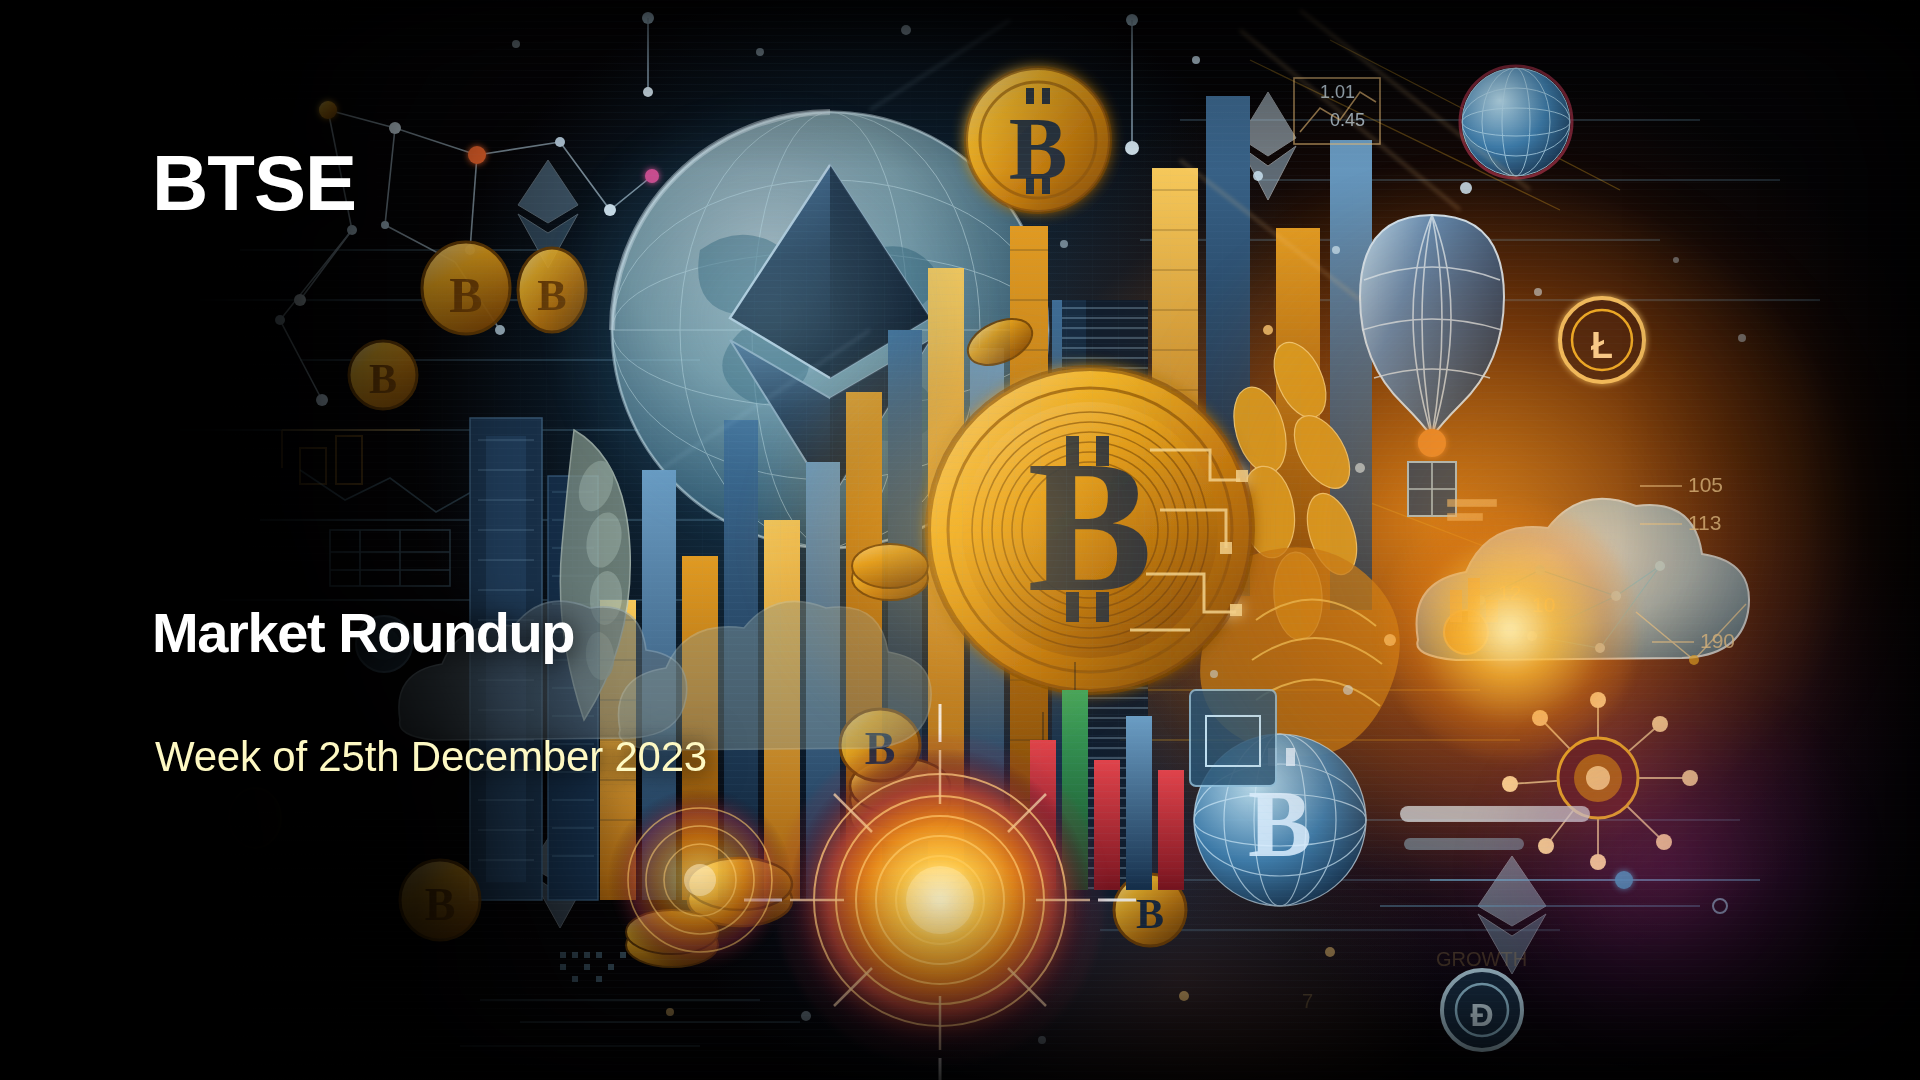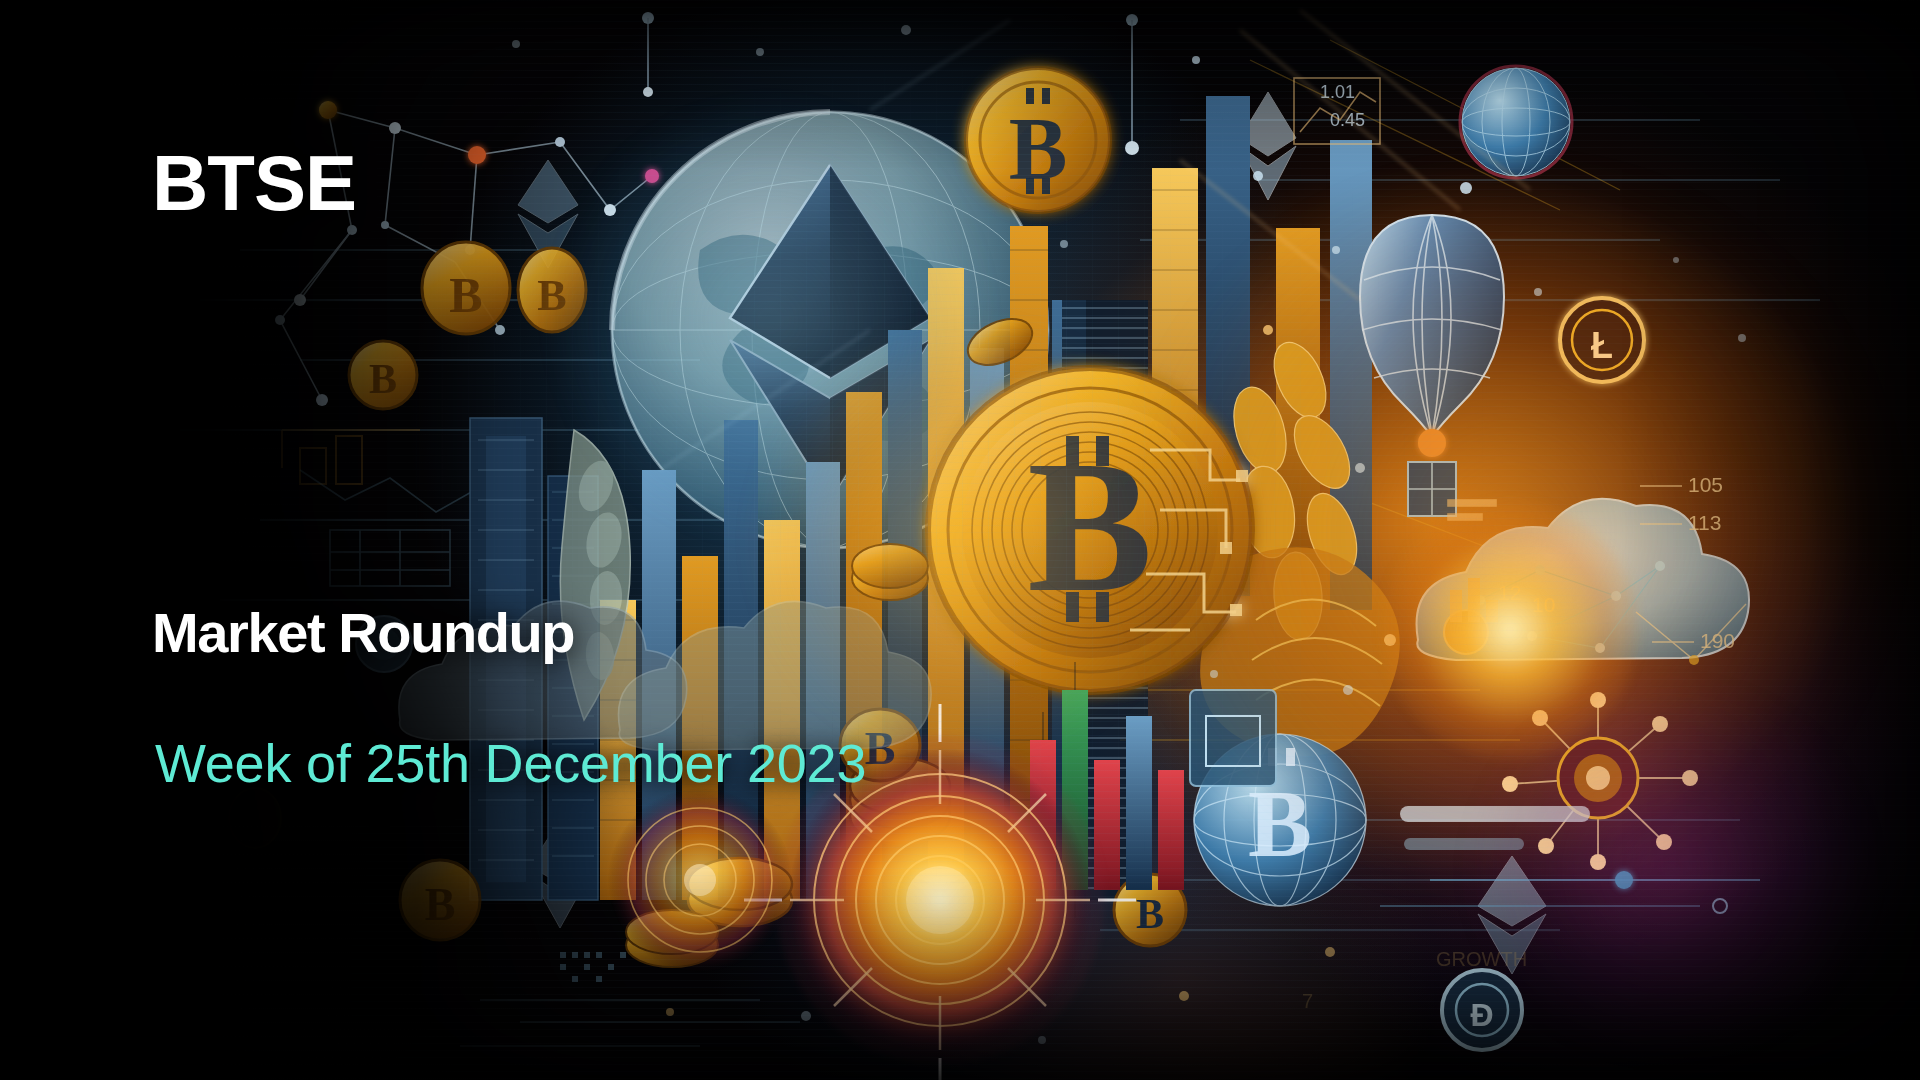--- a/index.html
+++ b/index.html
@@ -105,21 +105,21 @@
   }
   #headline {
     position:absolute; left:152px; top:605px;
     font-size:56px; font-weight:bold; color:#ffffff;
     letter-spacing:-1.4px; line-height:1;
     font-family:"Liberation Sans", sans-serif;
     text-shadow:0 3px 26px rgba(0,0,0,0.88), 0 0 50px rgba(0,0,0,0.62);
   }
   #subhead {
     position:absolute; left:155px; top:736px;
-    font-size:54px; font-weight:normal; color:#5eead4;
+    font-size:42px; font-weight:normal; color:#fef9c3;
     letter-spacing:-0.2px; line-height:1;
     font-family:"Liberation Sans", sans-serif;
     text-shadow:0 2px 20px rgba(0,0,0,0.9), 0 0 40px rgba(0,0,0,0.7);
   }
 
   svg.artsvg { position:absolute; left:0; top:0; width:1920px; height:1080px; }
 </style>
 </head>
 <body>
 

